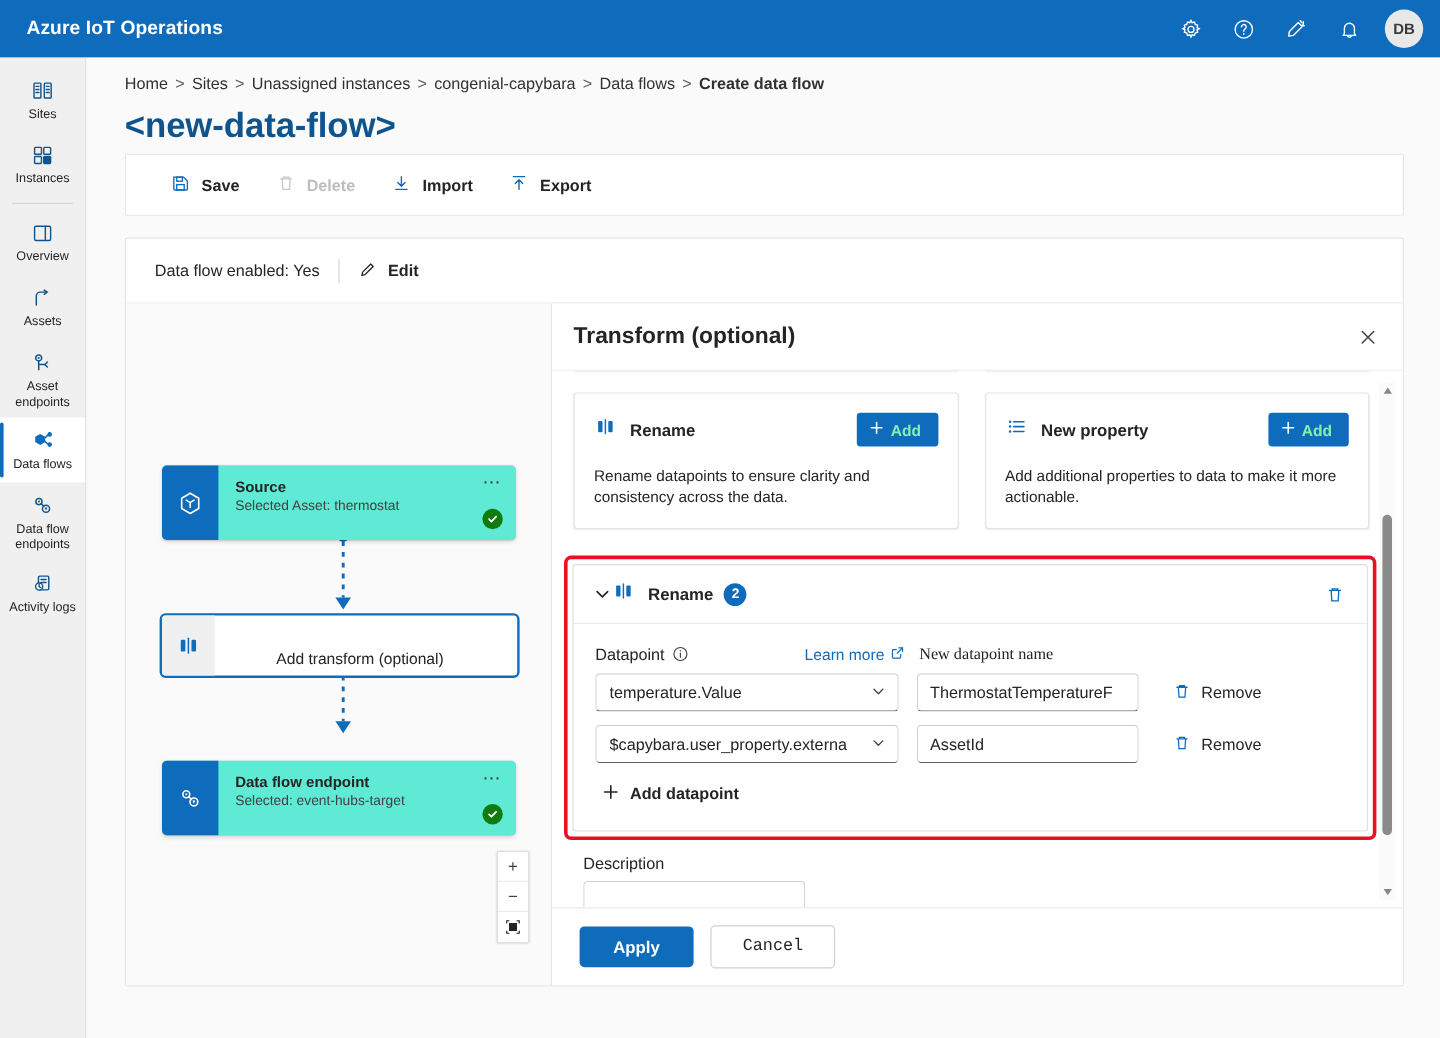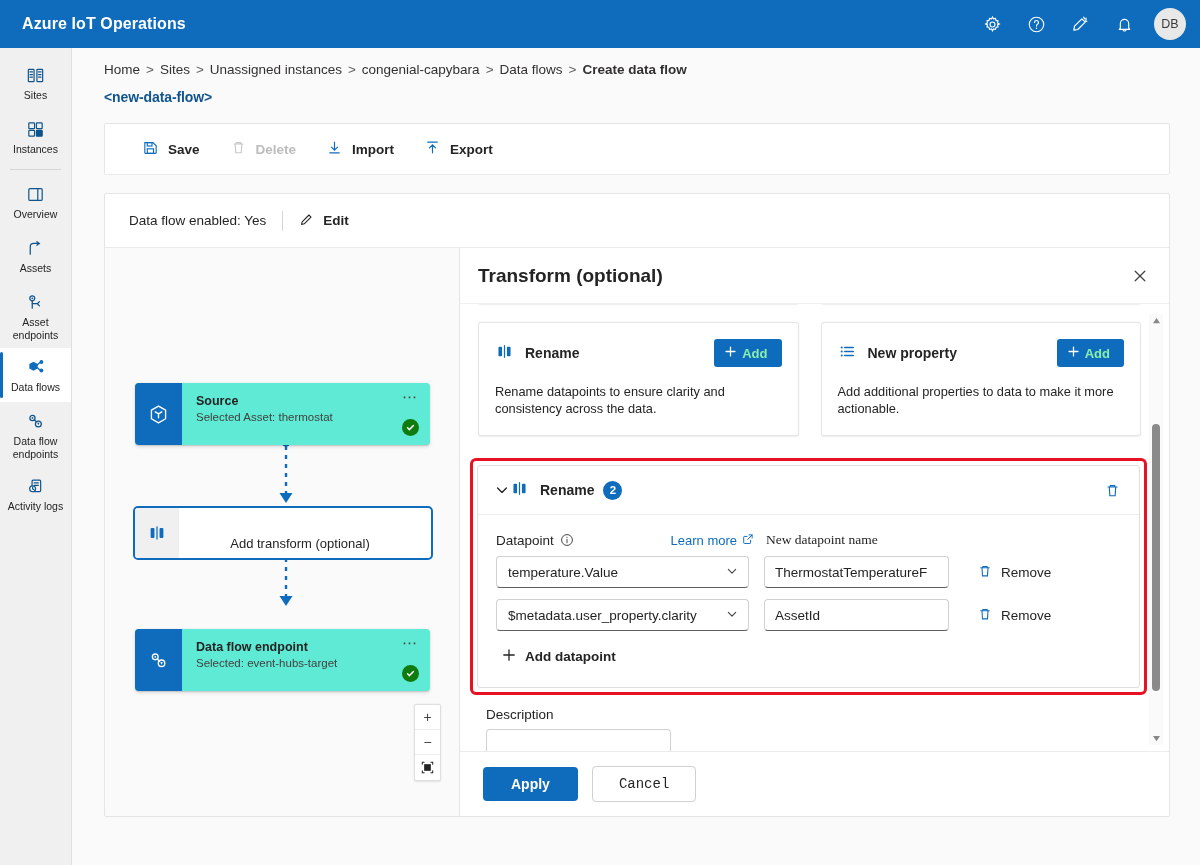--- a/index.html
+++ b/index.html
@@ -25,21 +25,21 @@
   .topbar-icons { display: flex; align-items: center; gap: 4px; }
   .tb-icon {
     width: 40px; height: 40px;
     display: flex; align-items: center; justify-content: center;
     border-radius: 4px; cursor: pointer;
   }
   .avatar {
     width: 32px; height: 32px; border-radius: 50%;
     background: #e8e8e8; color: #3b3a39;
     display: flex; align-items: center; justify-content: center;
-    font-size: 12.5px; font-weight: normal; margin-left: 6px; cursor: pointer;
+    font-size: 12.5px; font-weight: bold; margin-left: 6px; cursor: pointer;
   }
   
   .shell { display: flex; height: 817px; }
   
   .sidebar {
     width: 72px; background: #f0f0f0;
     border-right: 1px solid #e1dfdd;
     padding-top: 8px;
     flex-shrink: 0;
   }
@@ -74,22 +74,22 @@
   }
   .breadcrumb {
     font-size: 13.5px; color: #323130;
     display: flex; align-items: center; gap: 6px;
     margin-bottom: 12px;
   }
   .breadcrumb .bc-link { cursor: pointer; }
   .breadcrumb .bc-sep { color: #605e5c; }
   .breadcrumb .bc-current { font-weight: bold; }
   .page-title {
-    font-size: 14px; font-weight: bold; color: #0f548c;
-    margin-bottom: 18px; letter-spacing: -.1px;
+    font-size: 29px; font-weight: bold; color: #0f548c;
+    margin-bottom: 6px; letter-spacing: -.1px;
   }
   .card {
     background: #fff; border: 1px solid #e5e5e5; border-radius: 2px;
   }
   
   .commandbar {
     height: 52px; display: flex; align-items: center;
     padding-left: 24px; gap: 4px;
     border-bottom: 1px solid #edebe9;
     margin-bottom: 18px;
@@ -713,21 +713,21 @@
                           <svg width="16" height="16" viewBox="0 0 18 18" fill="none" stroke="#0f6cbd" stroke-width="1.2" stroke-linecap="round">
                             <path d="M4.2 5.3h9.6M6.6 5.3V3.9h4.8v1.4M5.6 5.3l.6 9.2h5.6l.6-9.2"></path>
                           </svg>
                         </span>
                         <span>Remove</span>
                       </div>
                     </div>
 
                     <div class="dp-row">
                       <div class="select-box">
-                        <span class="sel-val">$metadata.user_property.clarity</span>
+                        <span class="sel-val">$capybara.user_property.externa</span>
                         <span>
                           <svg width="14" height="14" viewBox="0 0 16 16" fill="none" stroke="#424242" stroke-width="1.25" stroke-linecap="round" stroke-linejoin="round">
                             <path d="M3.8 6.2L8 10.4l4.2-4.2"></path>
                           </svg>
                         </span>
                       </div>
                       <div class="text-box">
                         <span>AssetId</span>
                       </div>
                       <div class="remove-btn">

